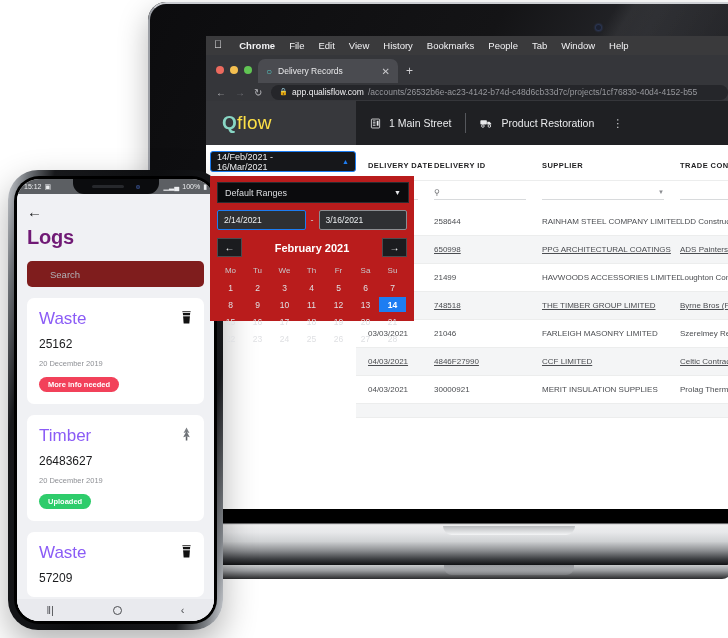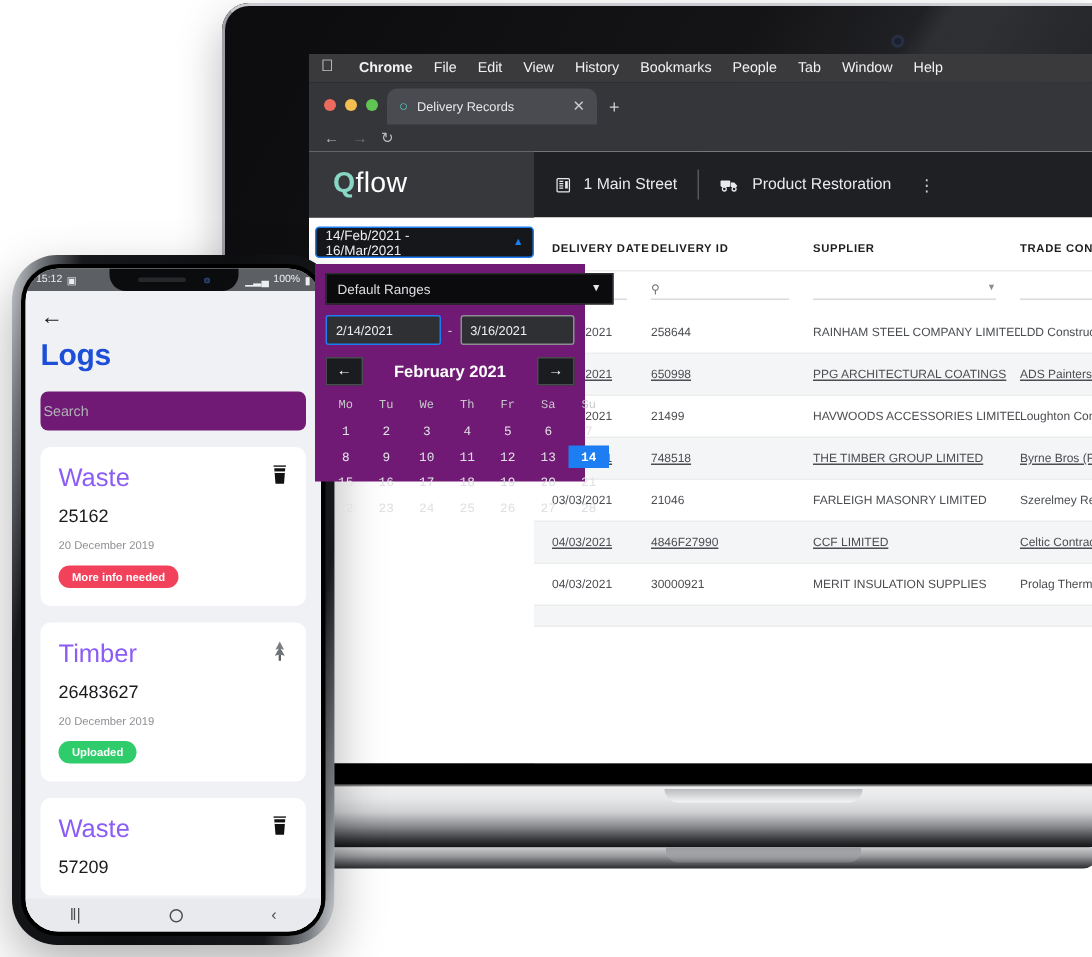--- a/index.html
+++ b/index.html
@@ -89,61 +89,61 @@
     position:absolute; left:58px; top:99px; width:522px; height:408px;
     background:#ffffff; overflow:hidden;
   }
   .app-topbar { position:absolute; left:0; top:0; width:522px; height:44px; background:#1f2023; }
   .brand {
     position:absolute; left:0; top:0; width:150px; height:44px;
     background:#37383c; display:flex; align-items:center; padding-left:16px;
   }
   .brand .logo { font-size:19px; letter-spacing:.2px; }
   .brand .logo .q { color:#88d6c4; font-weight:600; }
-  .brand .logo .rest { color:#ffffff; font-weight:400; }
+  .brand .logo .rest { color:#fde047; font-weight:400; }
   .crumbs { position:absolute; left:150px; top:0; height:44px; display:flex; align-items:center; gap:0; }
   .crumb { display:flex; align-items:center; gap:8px; padding:0 14px; color:#e9eaec; font-size:10.5px; white-space:nowrap;}
   .crumb svg { display:block; }
   .crumb-sep { width:1px; height:20px; background:#55575c; }
   .crumb-more { color:#cfd0d3; font-size:11px; padding-left:4px; letter-spacing:-1px;}
 
   
   .range-pill {
     position:absolute; left:4px; top:50px; width:146px; height:21px;
     background:#16171a; border:1px solid #1d7df2; border-radius:3px;
     display:flex; align-items:center; justify-content:space-between;
     padding:0 6px; color:#eceef0; font-size:9px;gap:28px;
   }
   .range-pill .caret { color:#1d7df2; font-size:7px; }
 
   
   .picker {
-    position:absolute; left:4px; top:75px; width:180px; height:145px;
-    background:#701a75; z-index:5; padding:6px 7px 8px 7px;
+    position:absolute; left:4px; top:75px; width:204px; height:145px;
+    background:#b91c1c; z-index:5; padding:6px 7px 8px 7px;
   }
   .picker-select {
     width:192px; height:21px; background:#0b0b0d; border:1px solid #2b2c30;
     display:flex; align-items:center; justify-content:space-between;
     padding:0 7px; color:#dcdee1; font-size:9px;
   }
   .picker-select .dd { font-size:7px; color:#e6e7ea; }
   .date-inputs { display:flex; align-items:center; gap:5px; margin-top:7px; }
   .dinp {
     width:89px; height:20px; background:#2f3033; border:1px solid #8b8d91; border-radius:2px;
     display:flex; align-items:center; padding:0 6px; color:#eceef0; font-size:8.5px;
   }
   .dinp.active { border:1.5px solid #1d7df2; }
   .dash { color:#cfd0d3; font-size:9px; }
   .cal-head { display:flex; align-items:center; justify-content:space-between; margin-top:8px; }
   .cal-nav {
     width:25px; height:19px; background:#1b1c1f; border:1px solid #4a4b4f;
     display:flex; align-items:center; justify-content:center; color:#fff; font-size:10px;
   }
   .cal-title { color:#ffffff; font-size:11px; font-weight:bold; }
-  .cal-grid { margin-top:6px; display:grid; grid-template-columns:repeat(7,27px); row-gap:2px;font-family:Liberation Mono, monospace; }
+  .cal-grid { margin-top:6px; display:grid; grid-template-columns:repeat(7,27px); row-gap:2px; }
   .cal-grid div {
     height:15px; display:flex; align-items:center; justify-content:center;
     font-size:8.5px; color:#dfe0e3;
   }
   .cal-grid .dow { color:#c7c8cb; font-size:8px; }
   .cal-grid .sel { background:#1d7df2; color:#fff; font-weight:bold; }
 
   
   .table-wrap {
     position:absolute; left:150px; top:44px; width:372px; height:364px;
@@ -227,24 +227,24 @@
   .ph-status .right { display:flex; align-items:center; gap:3px; }
   .ph-notch {
     position:absolute; left:50%; transform:translateX(-50%); top:0;
     width:86px; height:15px; background:#0b0c0e; border-radius:0 0 11px 11px;
     display:flex; align-items:center; justify-content:center; gap:12px;
   }
   .ph-notch .speaker { width:32px; height:3px; border-radius:2px; background:#26282c; }
   .ph-notch .cam { width:4px; height:4px; border-radius:50%; background:#1b2540; box-shadow: inset 0 0 0 1px #2e4070; }
   .ph-body { background:#f0f1f4; height:427px; padding:0 10px; position:relative; }
   .ph-back { padding-top:10px; font-size:15px; color:#17181a; line-height:1; }
-  .ph-title { font-size:20px; font-weight:bold; color:#1d4ed8; margin-top:7px; letter-spacing:-.2px;}
+  .ph-title { font-size:20px; font-weight:bold; color:#701a75; margin-top:7px; letter-spacing:-.2px;}
   .ph-search {
-    margin-top:12px; height:26px; background:#701a75; border-radius:5px;
-    display:flex; align-items:center; padding:0 2px; font-size:9.5px; color:#b0b2b6;
+    margin-top:12px; height:26px; background:#7f1d1d; border-radius:5px;
+    display:flex; align-items:center; padding:0 23px; font-size:9.5px; color:#b0b2b6;
   }
   .ph-card {
     margin-top:11px; background:#ffffff; border-radius:7px; padding:11px 12px 12px 12px;
   }
   .ph-card .row1 { display:flex; align-items:center; justify-content:space-between; }
   .ph-card .ctitle { font-size:17px; font-weight:normal; color:#8b5cf6; }
   .ph-card .cnum { font-size:12px; color:#1a1b1d; margin-top:8px; }
   .ph-card .cdate { font-size:7.5px; color:#8e9095; margin-top:8px; }
   .badge {
     display:inline-block; margin-top:9px; padding:3px 9px; border-radius:10px;
@@ -293,20 +293,25 @@
           <span class="favicon">○</span>
           <span class="tab-title">Delivery Records</span>
           <span class="tab-x">✕</span>
         </div>
         <div class="newtab">+</div>
 
         <div class="omnibox-row">
           <span class="navbtn">←</span>
           <span class="navbtn dim">→</span>
           <span class="navbtn">↻</span>
+          <div class="omnibox">
+            <span class="lock">🔒</span>
+            <span class="host">app.qualisflow.com</span>
+              <span class="path">/accounts/26532b6e-ac23-4142-b74d-c48d6cb33d7c/projects/1cf76830-40d4-4152-b55</span>
+          </div>
         </div>
       </div>
 
       <div class="viewport">
 
         <div class="app-topbar">
           <div class="brand">
             <span class="logo">
               <span class="q">Q</span><span class="rest">flow</span>
             </span>

